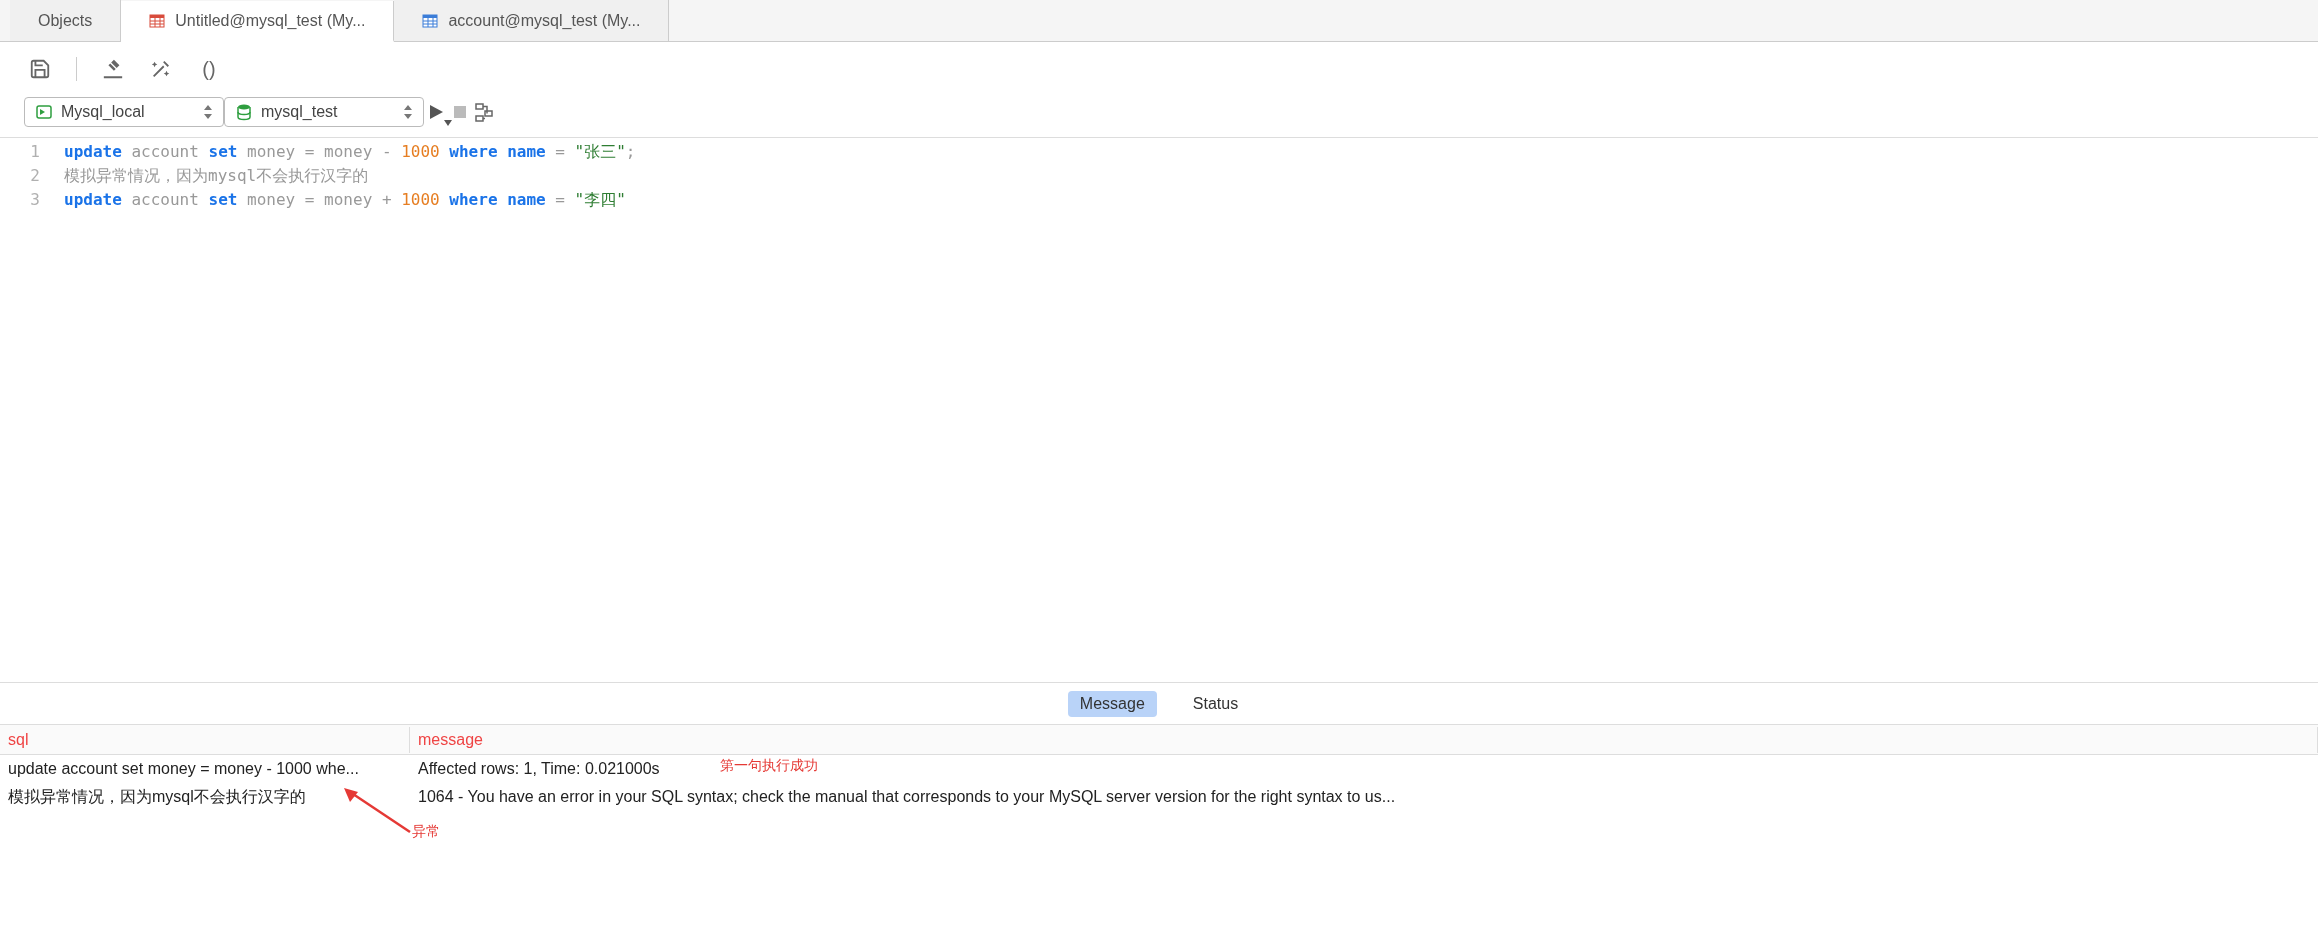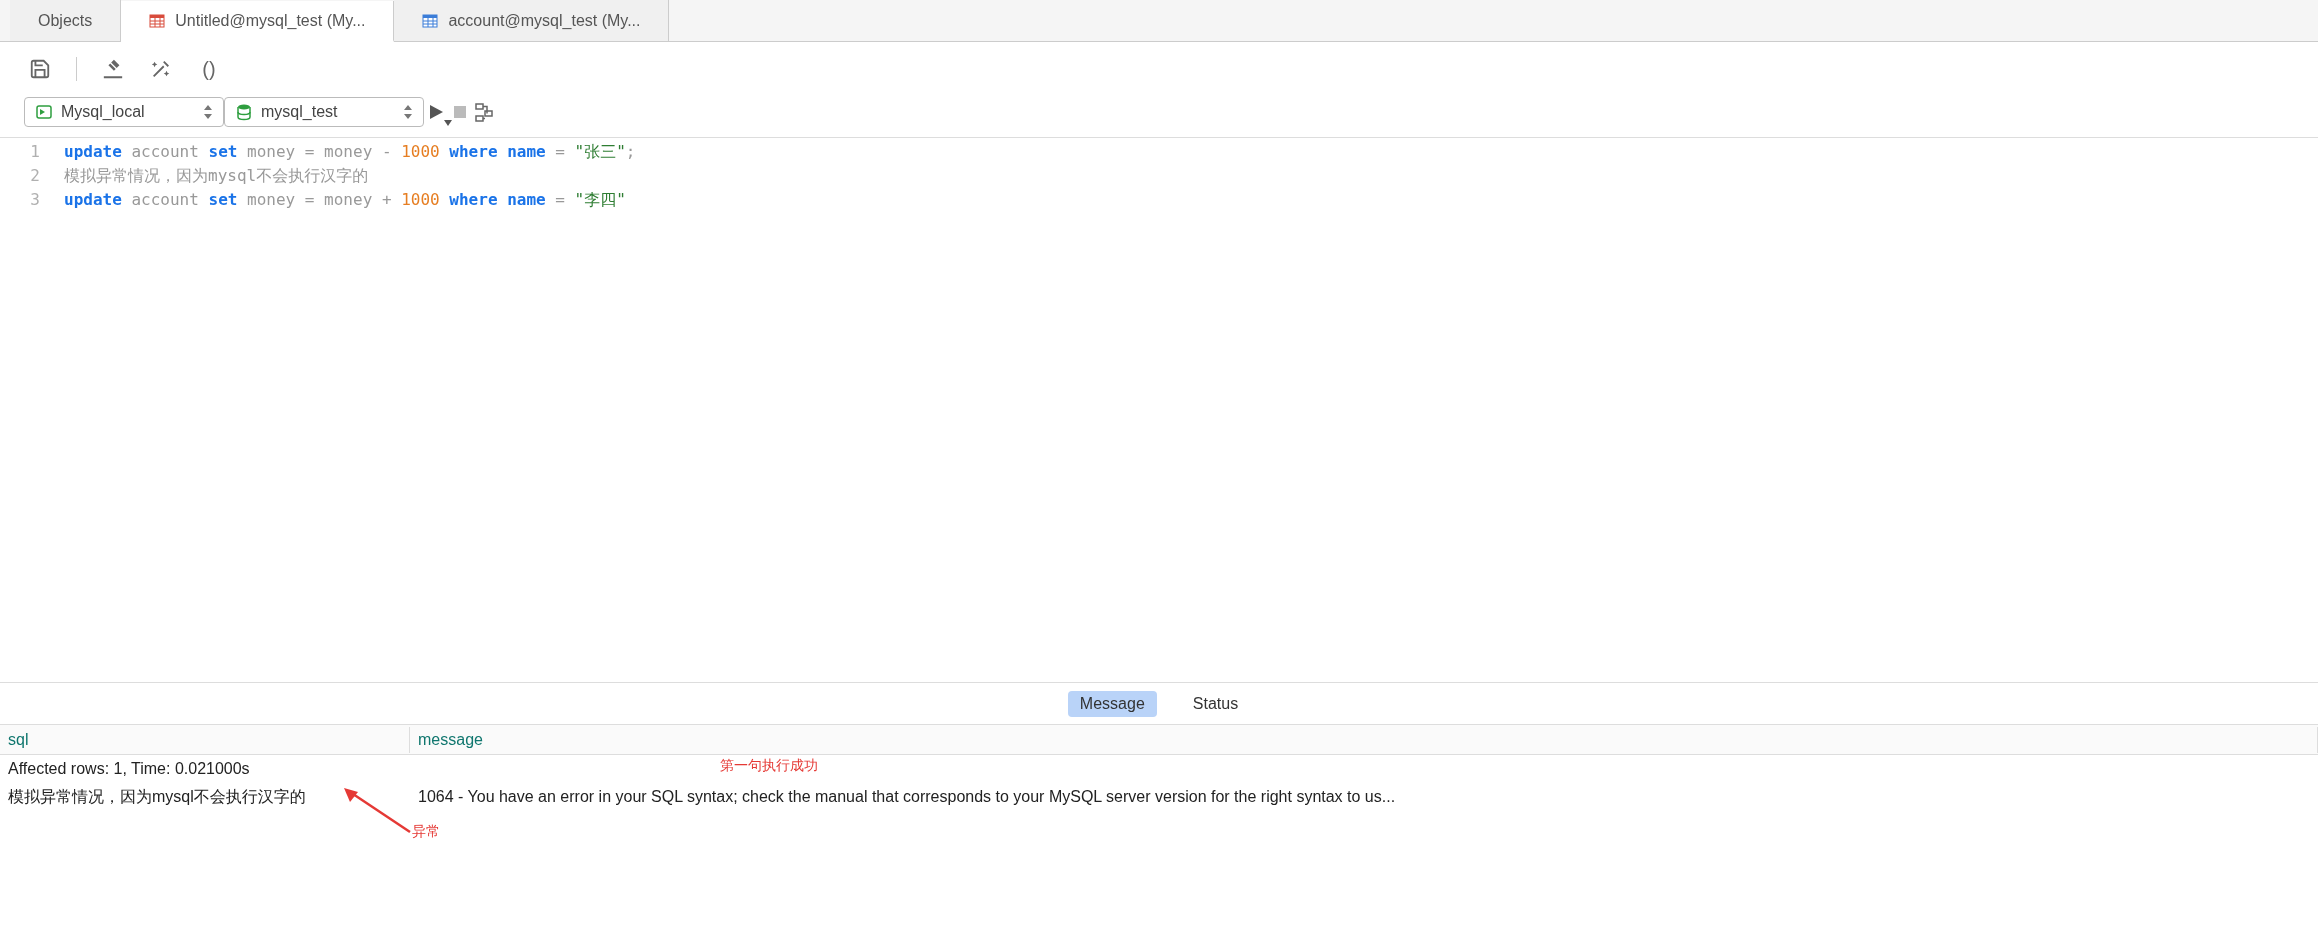--- a/index.html
+++ b/index.html
@@ -159,21 +159,21 @@
 }
 .results-header {
   display: flex;
   border-bottom: 1px solid #ddd;
   background: #fafafa;
   height: 30px;
   align-items: center;
 }
 .results-header .col {
   padding: 4px 8px;
-  color: #0f766e;
+  color: #ef4444;
   border-right: 1px solid #ddd;
 }
 .col-sql { width: 410px; white-space: nowrap; overflow: hidden; text-overflow: ellipsis; }
 .col-msg { flex: 1; white-space: nowrap; overflow: hidden; text-overflow: ellipsis; }
 .results-row {
   display: flex;
   height: 28px;
   align-items: center;
 }
 .results-row .cell {
@@ -324,20 +324,21 @@
     <div class="result-tab active">Message</div>
     <div class="result-tab">Status</div>
   </div>
 
   <div class="results">
     <div class="results-header">
       <div class="col col-sql">sql</div>
       <div class="col col-msg">message</div>
     </div>
     <div class="results-row">
+      <div class="cell col-sql">update account set money = money - 1000 whe...</div>
       <div class="cell col-msg">Affected rows: 1, Time: 0.021000s</div>
     </div>
     <div class="results-row">
       <div class="cell col-sql">模拟异常情况，因为mysql不会执行汉字的</div>
       <div class="cell col-msg">1064 - You have an error in your SQL syntax; check the manual that corresponds to your MySQL server version for the right syntax to us...</div>
     </div>
 
     <div class="annot" style="left:720px; top:32px;">第一句执行成功</div>
     <div class="annot" style="left:412px; top:98px;">异常</div>
     <svg style="position:absolute;left:340px;top:62px;pointer-events:none" width="80" height="50" viewBox="0 0 80 50">

